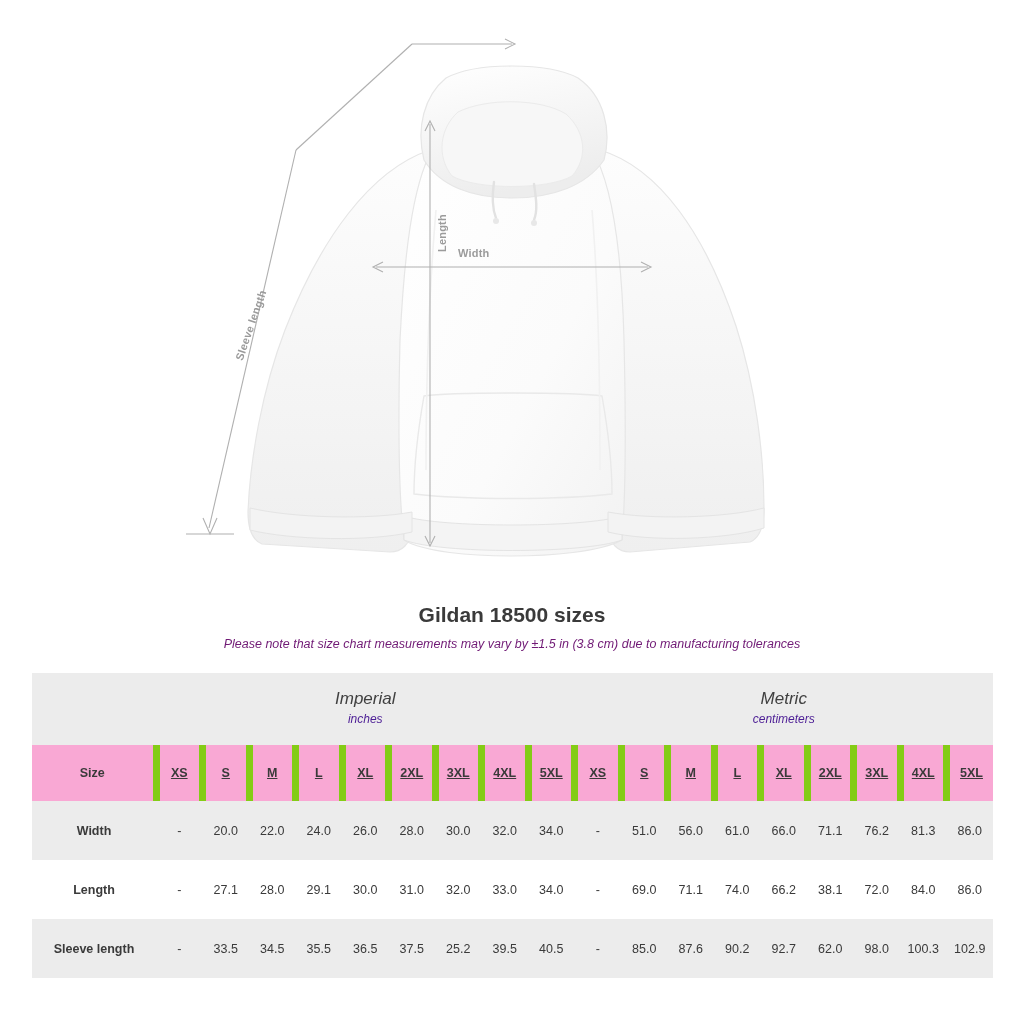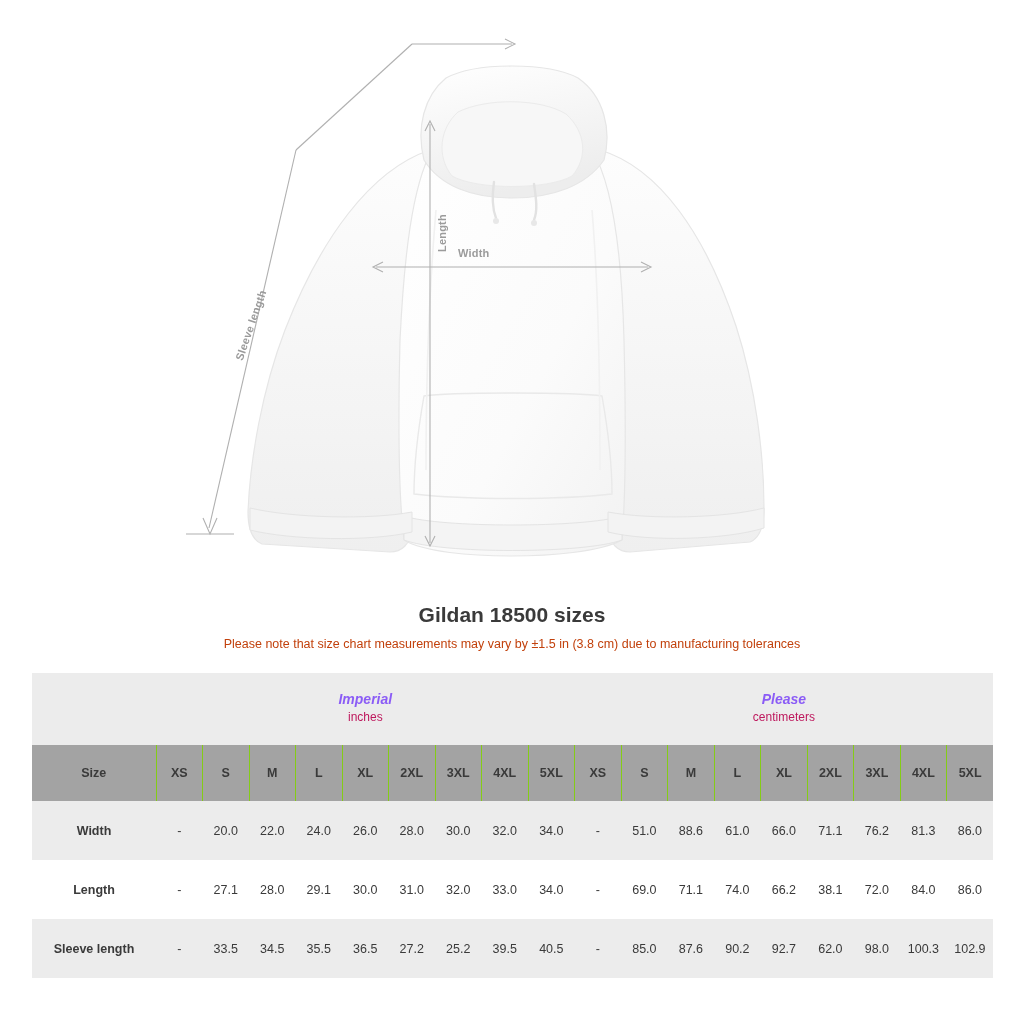--- a/index.html
+++ b/index.html
@@ -54,21 +54,22 @@
   }
   .chart-title {
     font-size: 21px;
     font-weight: bold;
     color: #3a3a3a;
     margin: 0 0 10px 0;
     text-align: center;
   }
   .chart-note {
     font-size: 12.5px;
-    color: #c2410c;
+    font-style: italic;
+    color: #701a75;
     margin: 0;
   }
 
   
   .table-wrap {
     margin: 22px 32px 0 32px;
     width: 960px;
   }
   table.size-table {
     border-collapse: collapse;
@@ -82,36 +83,37 @@
     color: #3a3a3a;
     padding: 0;
     border: none;
   }
 
   .unit-header {
     height: 72px;
     background: #ececec;
   }
   .unit-header .unit-name {
-    font-size: 14px;
+    font-size: 17px;
     font-style: italic;
-    font-weight: bold;
-    color: #8b5cf6;
+    font-weight: normal;
+    color: #404040;
     line-height: 1.2;
   }
   .unit-header .unit-sub {
     font-size: 12px;
-    color: #be185d;
+    font-style: italic;
+    color: #4c1d95;
     line-height: 1.6;
   }
 
   .row-size th,
   .row-size td {
     height: 56px;
-    background: #a3a3a3;
+    background: #f9a8d4;
     font-weight: bold;
     font-size: 13px;
   }
   .row-head-label {
     font-weight: bold;
     font-size: 13px;
     color: #3c3c3c;
   }
 
   .row-data td,
@@ -127,21 +129,22 @@
     background: #ffffff;
   }
 
   .col-label {
     width: 124px;
   }
   .cell-sep {
     border-left: 1px solid #ffffff;
   }
   .row-size .cell-sep {
-    border-left: 1px solid #84cc16;
+    border-left: 7px solid #84cc16;
+    text-decoration: underline;
   }
 </style>
 </head>
 <body>
 
 <div class="illustration">
 
   <svg class="hoodie-svg" width="1024" height="585" viewBox="0 0 1024 585">
     <defs>
       <linearGradient id="bodyShade" x1="0" y1="0" x2="1" y2="1">
@@ -250,21 +253,21 @@
     </colgroup>
     <tbody>
 
       <tr class="unit-header">
         <td></td>
         <td colspan="9">
           <div class="unit-name">Imperial</div>
           <div class="unit-sub">inches</div>
         </td>
         <td colspan="9">
-          <div class="unit-name">Please</div>
+          <div class="unit-name">Metric</div>
           <div class="unit-sub">centimeters</div>
         </td>
       </tr>
 
       <tr class="row-size">
         <th class="row-head-label">Size</th>
         <td class="cell-sep">XS</td>
         <td class="cell-sep">S</td>
         <td class="cell-sep">M</td>
         <td class="cell-sep">L</td>
@@ -290,21 +293,21 @@
         <td class="cell-sep">20.0</td>
         <td class="cell-sep">22.0</td>
         <td class="cell-sep">24.0</td>
         <td class="cell-sep">26.0</td>
         <td class="cell-sep">28.0</td>
         <td class="cell-sep">30.0</td>
         <td class="cell-sep">32.0</td>
         <td class="cell-sep">34.0</td>
         <td class="cell-sep">-</td>
         <td class="cell-sep">51.0</td>
-        <td class="cell-sep">88.6</td>
+        <td class="cell-sep">56.0</td>
         <td class="cell-sep">61.0</td>
         <td class="cell-sep">66.0</td>
         <td class="cell-sep">71.1</td>
         <td class="cell-sep">76.2</td>
         <td class="cell-sep">81.3</td>
         <td class="cell-sep">86.0</td>
       </tr>
 
       <tr class="row-data row-plain">
         <th class="row-head-label">Length</th>
@@ -328,21 +331,21 @@
         <td class="cell-sep">86.0</td>
       </tr>
 
       <tr class="row-data row-shaded">
         <th class="row-head-label">Sleeve length</th>
         <td class="cell-sep">-</td>
         <td class="cell-sep">33.5</td>
         <td class="cell-sep">34.5</td>
         <td class="cell-sep">35.5</td>
         <td class="cell-sep">36.5</td>
-        <td class="cell-sep">27.2</td>
+        <td class="cell-sep">37.5</td>
         <td class="cell-sep">25.2</td>
         <td class="cell-sep">39.5</td>
         <td class="cell-sep">40.5</td>
         <td class="cell-sep">-</td>
         <td class="cell-sep">85.0</td>
         <td class="cell-sep">87.6</td>
         <td class="cell-sep">90.2</td>
         <td class="cell-sep">92.7</td>
         <td class="cell-sep">62.0</td>
         <td class="cell-sep">98.0</td>

